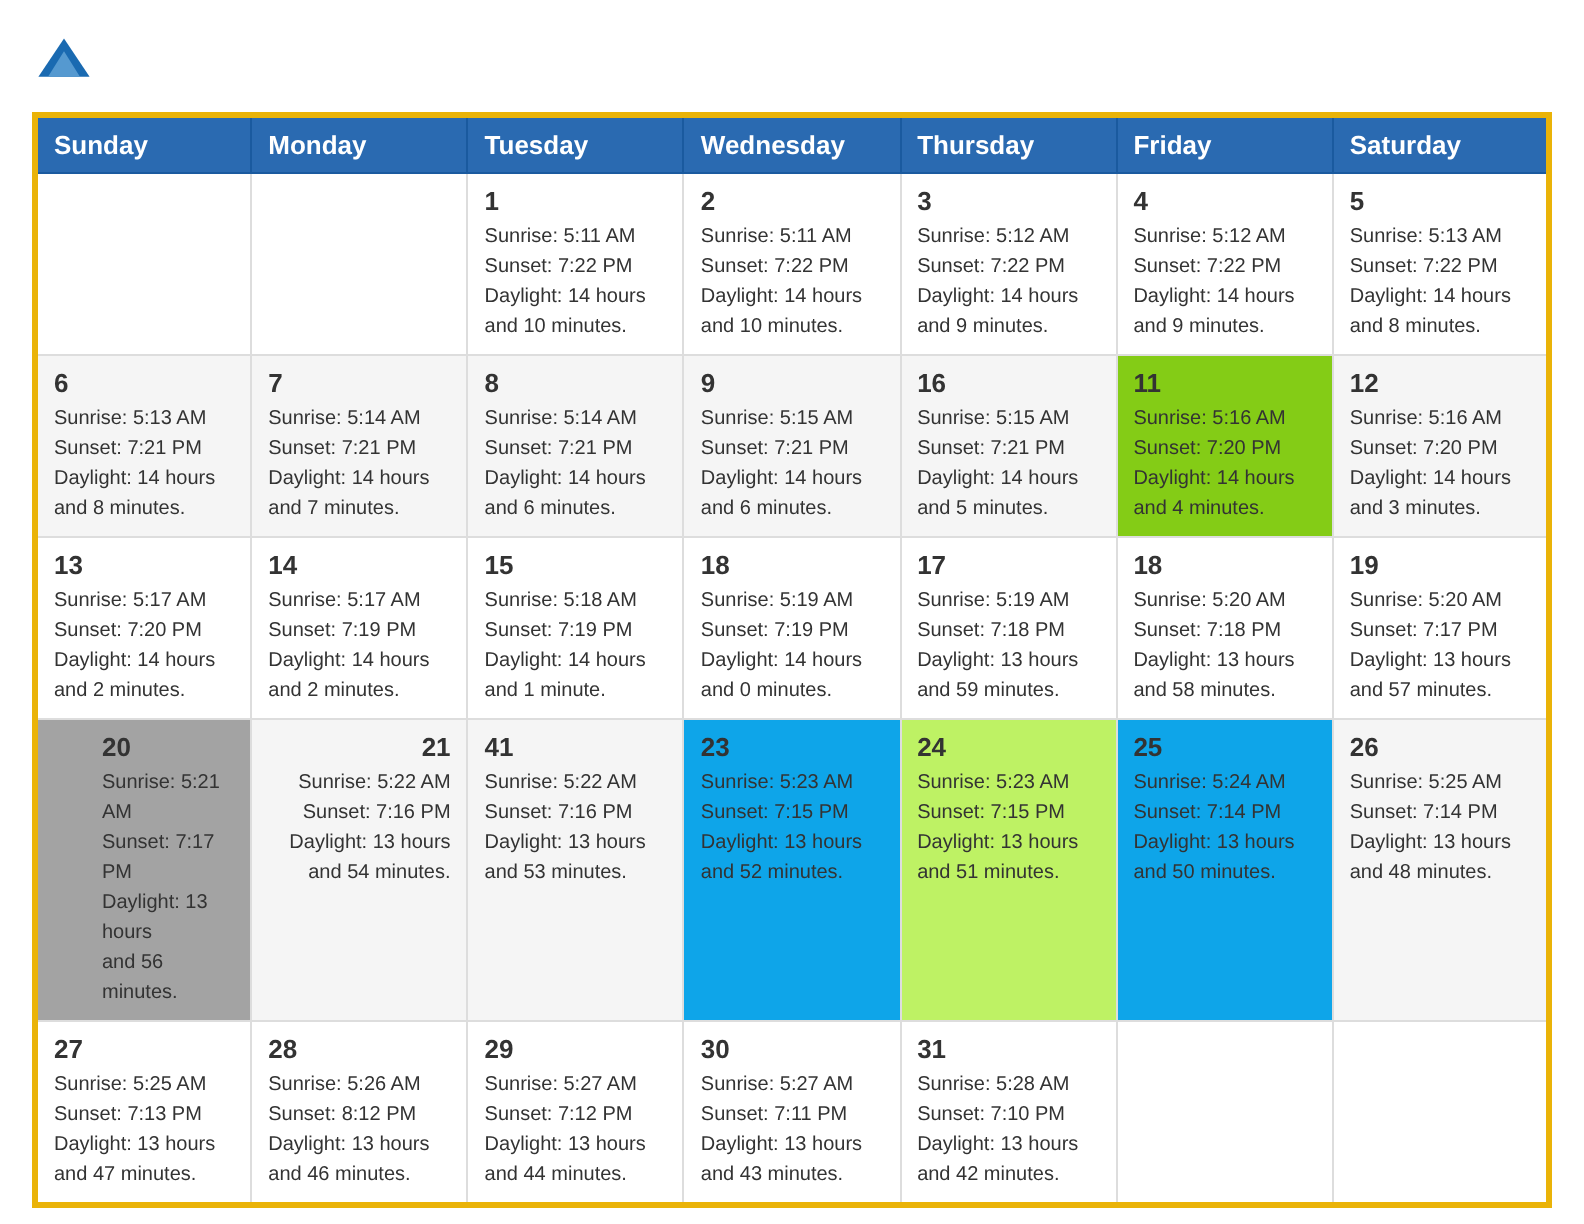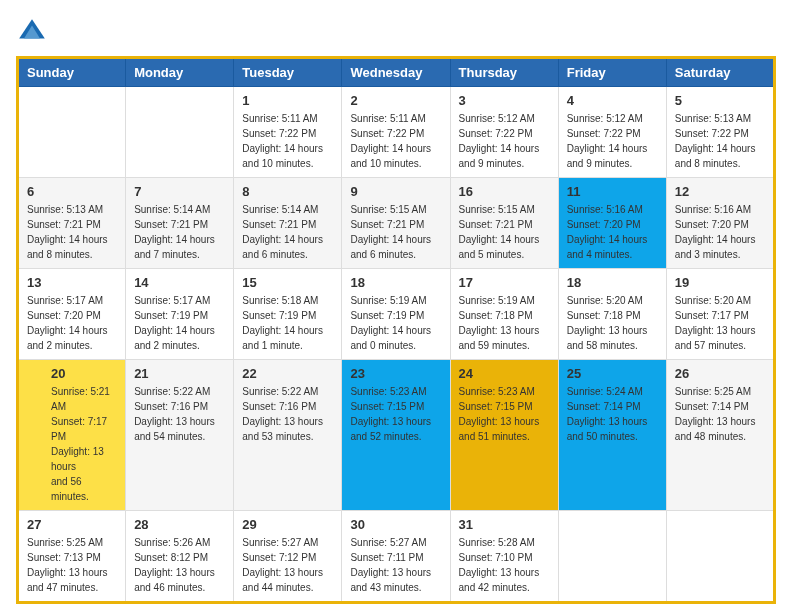--- a/index.html
+++ b/index.html
@@ -184,21 +184,21 @@
 Daylight: 14 hours
 and 6 minutes.</div>
         </td>
         <td style="background-color: rgb(245, 245, 245);">
           <span class="day-number">16</span>
           <div class="day-info" style="white-space: pre-line;">Sunrise: 5:15 AM
 Sunset: 7:21 PM
 Daylight: 14 hours
 and 5 minutes.</div>
         </td>
-        <td style="background-color: #0ea5e9;">
+        <td style="background-color: #84cc16;">
           <span class="day-number">11</span>
           <div class="day-info" style="white-space: pre-line;">Sunrise: 5:16 AM
 Sunset: 7:20 PM
 Daylight: 14 hours
 and 4 minutes.</div>
         </td>
         <td style="background-color: rgb(245, 245, 245);">
           <span class="day-number">12</span>
           <div class="day-info" style="white-space: pre-line;">Sunrise: 5:16 AM
 Sunset: 7:20 PM
@@ -251,49 +251,49 @@
         </td>
         <td>
           <span class="day-number">19</span>
           <div class="day-info" style="white-space: pre-line;">Sunrise: 5:20 AM
 Sunset: 7:17 PM
 Daylight: 13 hours
 and 57 minutes.</div>
         </td>
       </tr>
       <tr>
-        <td style="background-color: #fde047; padding-left: 32px;">
+        <td style="background-color: #a3a3a3; padding-left: 32px;">
           <span class="day-number">20</span>
           <div class="day-info" style="white-space: pre-line;">Sunrise: 5:21 AM
 Sunset: 7:17 PM
 Daylight: 13 hours
 and 56 minutes.</div>
         </td>
-        <td style="background-color: rgb(245, 245, 245);">
+        <td style="background-color: rgb(245, 245, 245); text-align: right;">
           <span class="day-number">21</span>
           <div class="day-info" style="white-space: pre-line;">Sunrise: 5:22 AM
 Sunset: 7:16 PM
 Daylight: 13 hours
 and 54 minutes.</div>
         </td>
         <td style="background-color: rgb(245, 245, 245);">
-          <span class="day-number">22</span>
+          <span class="day-number">41</span>
           <div class="day-info" style="white-space: pre-line;">Sunrise: 5:22 AM
 Sunset: 7:16 PM
 Daylight: 13 hours
 and 53 minutes.</div>
         </td>
         <td style="background-color: #0ea5e9;">
           <span class="day-number">23</span>
           <div class="day-info" style="white-space: pre-line;">Sunrise: 5:23 AM
 Sunset: 7:15 PM
 Daylight: 13 hours
 and 52 minutes.</div>
         </td>
-        <td style="background-color: #eab308;">
+        <td style="background-color: #bef264;">
           <span class="day-number">24</span>
           <div class="day-info" style="white-space: pre-line;">Sunrise: 5:23 AM
 Sunset: 7:15 PM
 Daylight: 13 hours
 and 51 minutes.</div>
         </td>
         <td style="background-color: #0ea5e9;">
           <span class="day-number">25</span>
           <div class="day-info" style="white-space: pre-line;">Sunrise: 5:24 AM
 Sunset: 7:14 PM

